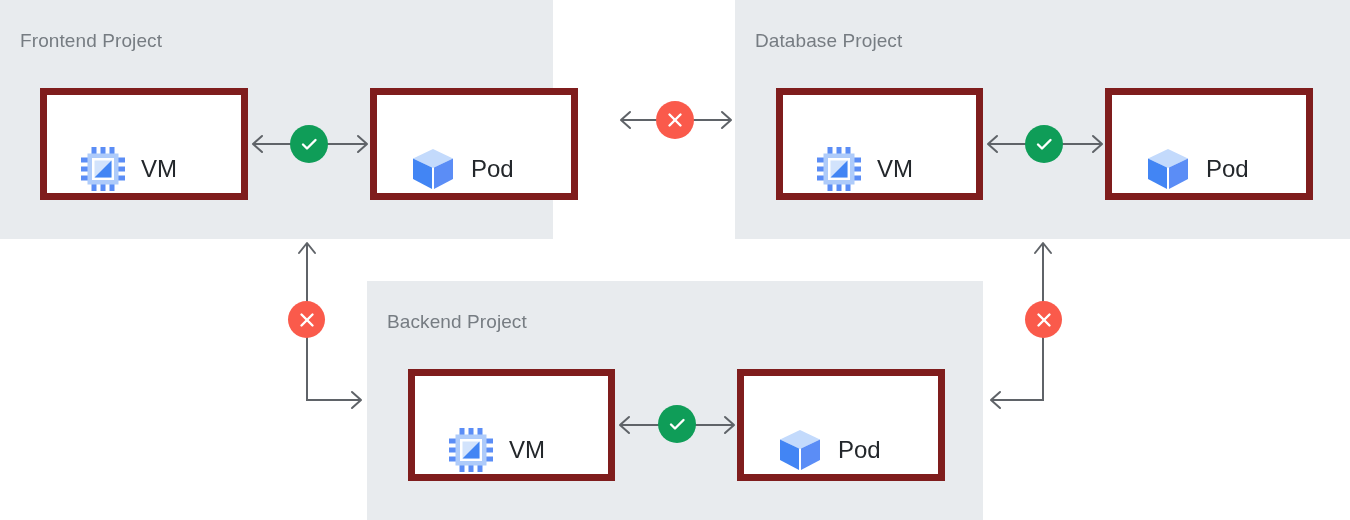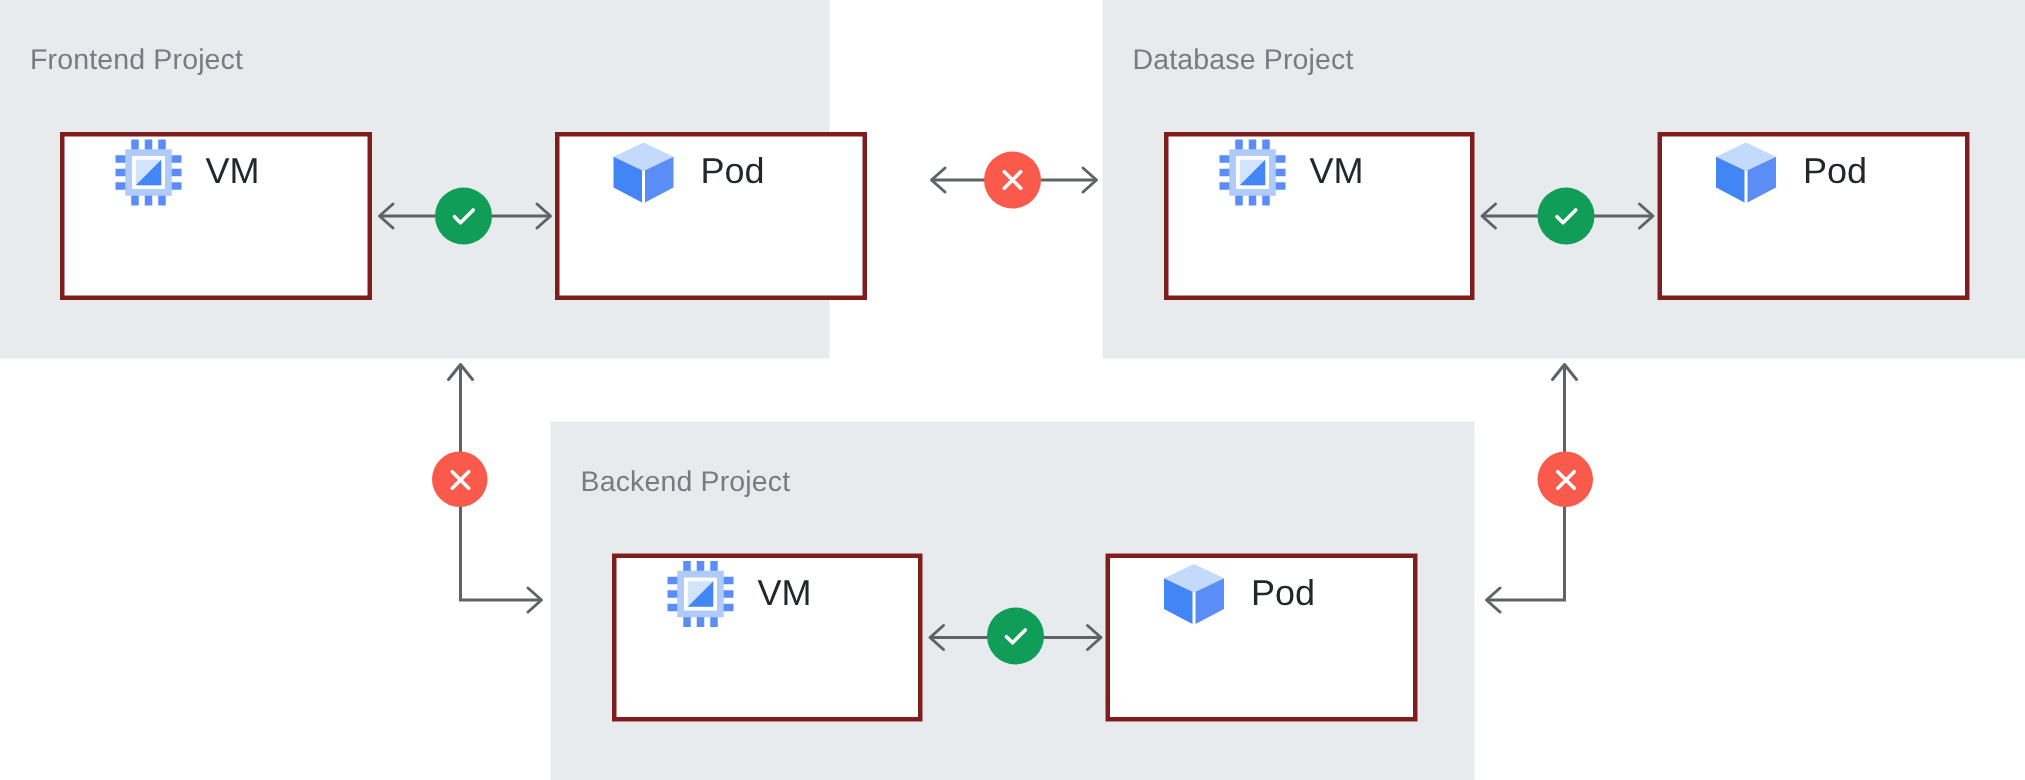--- a/index.html
+++ b/index.html
@@ -32,24 +32,24 @@
     line-height: 26px;
     color: #767c82;
     letter-spacing: 0.1px;
     white-space: nowrap;
   }
 
   
   .card {
     position: absolute;
     background: #ffffff;
-    border: 3px solid #7f1d1d;
+    border: 7px solid #7f1d1d;
     box-sizing: border-box;
     display: flex;
-    align-items: flex-start;
+    align-items: flex-end;
   }
   .card-inner {
     display: flex;
     align-items: center;
     gap: 14px;
     padding-left: 32px;
   }
   .card-label {
     font-size: 24px;
     color: #23272b;

